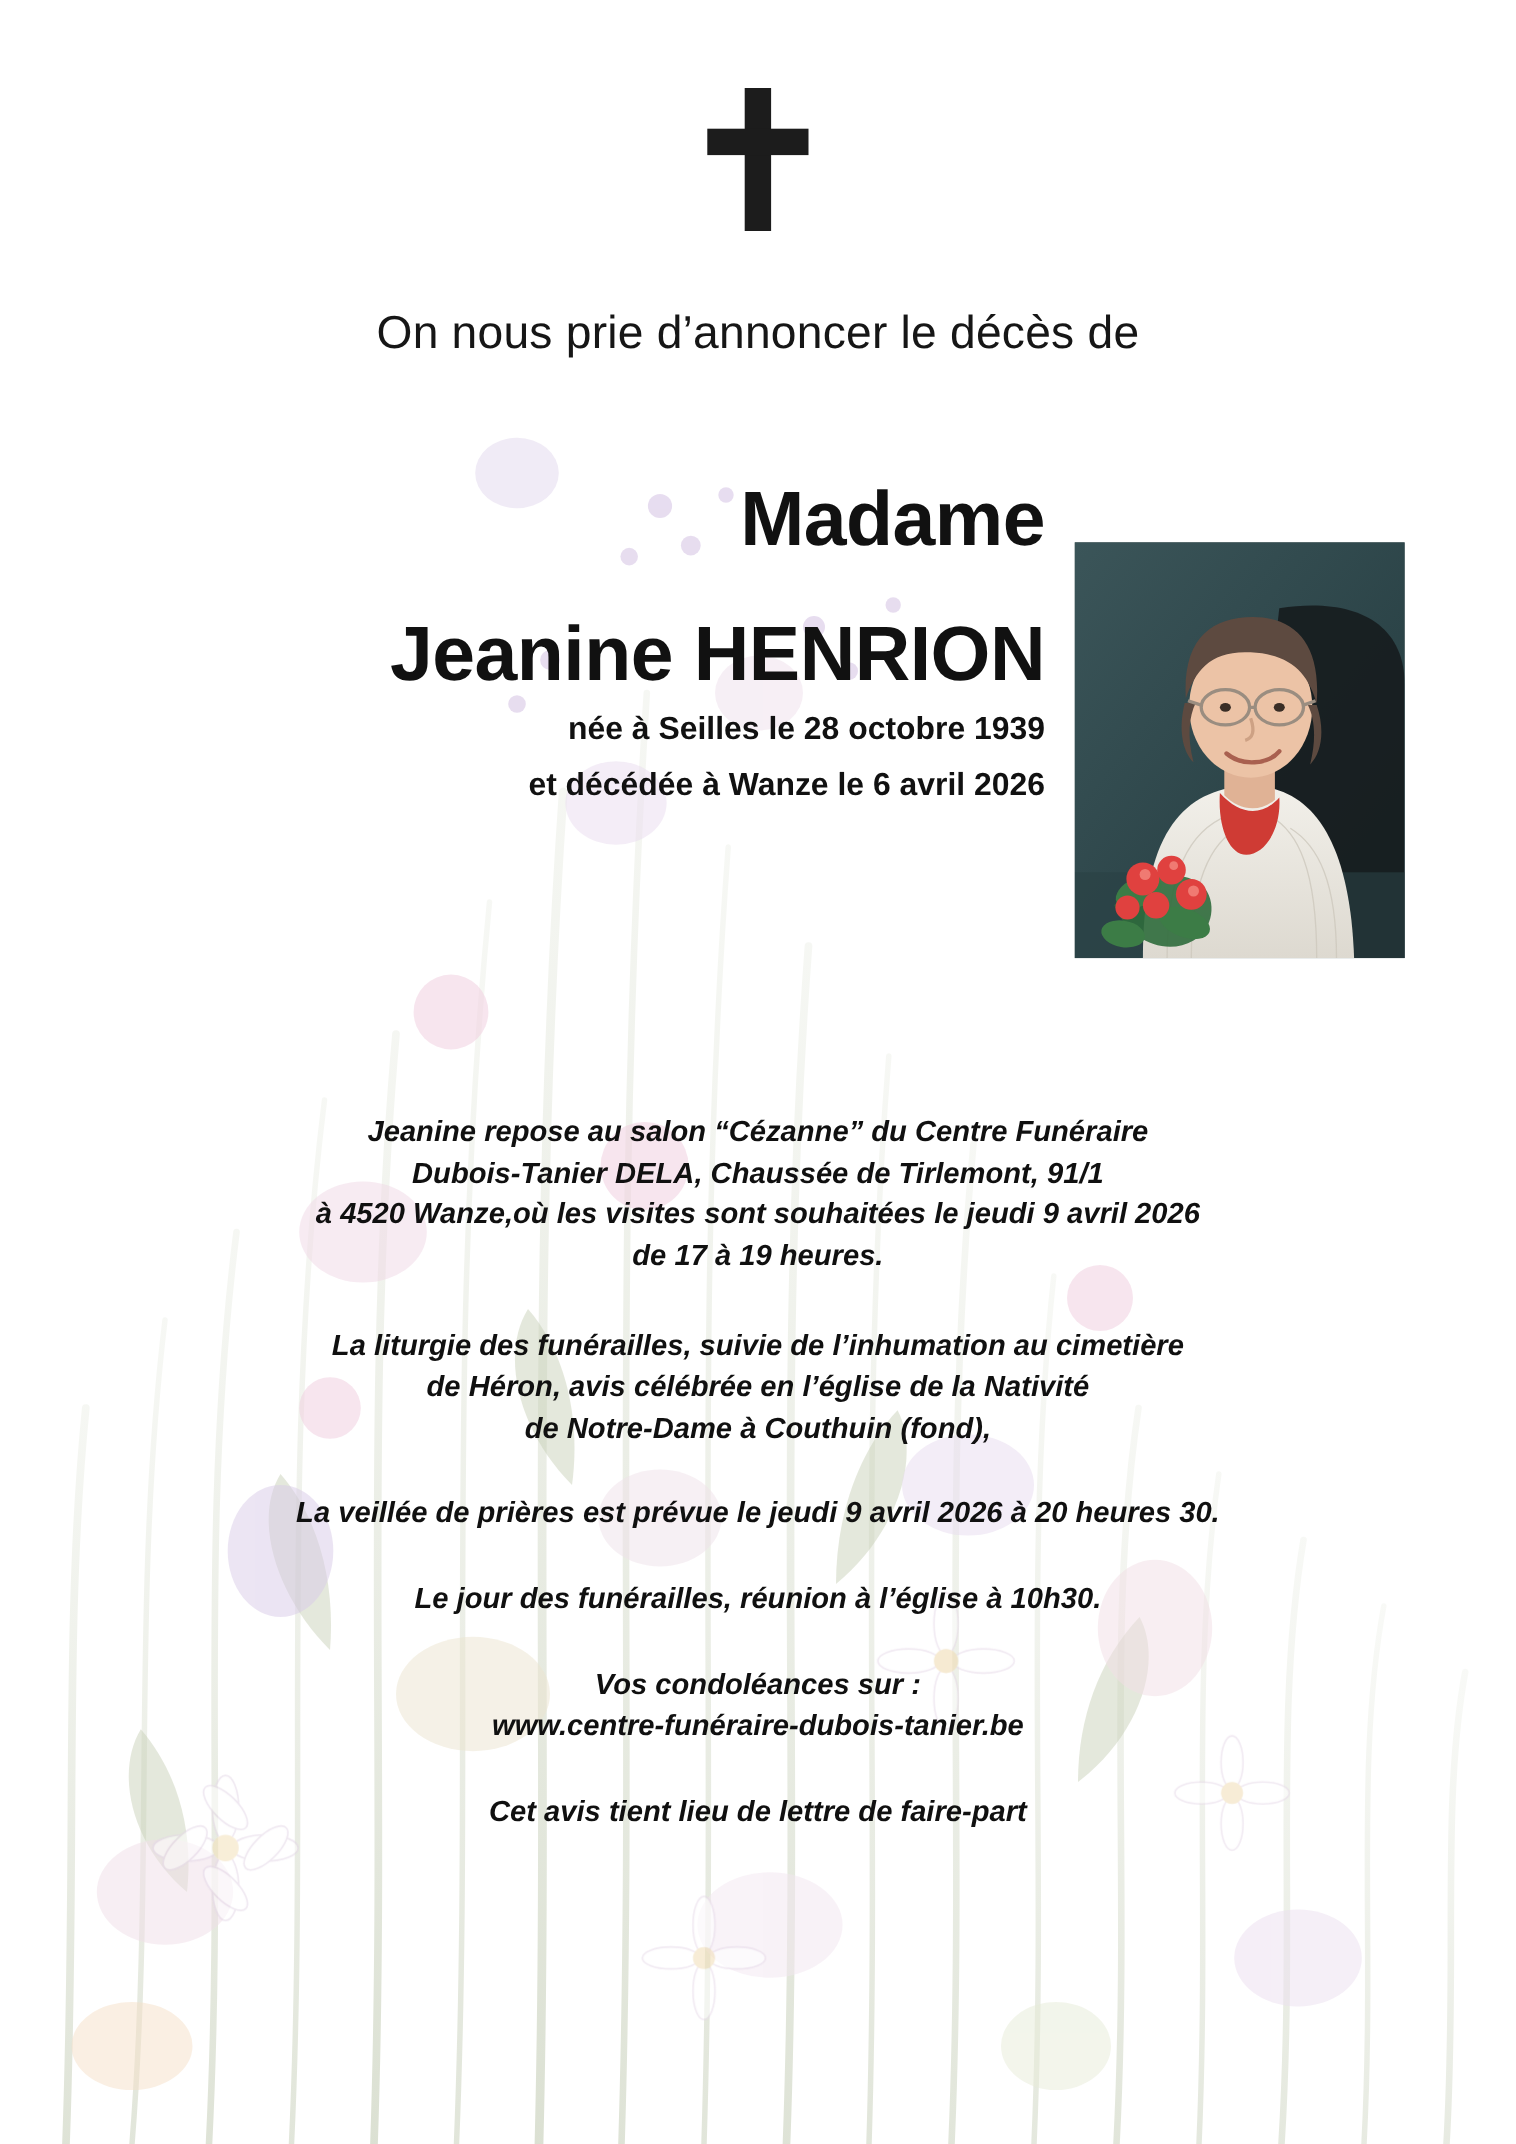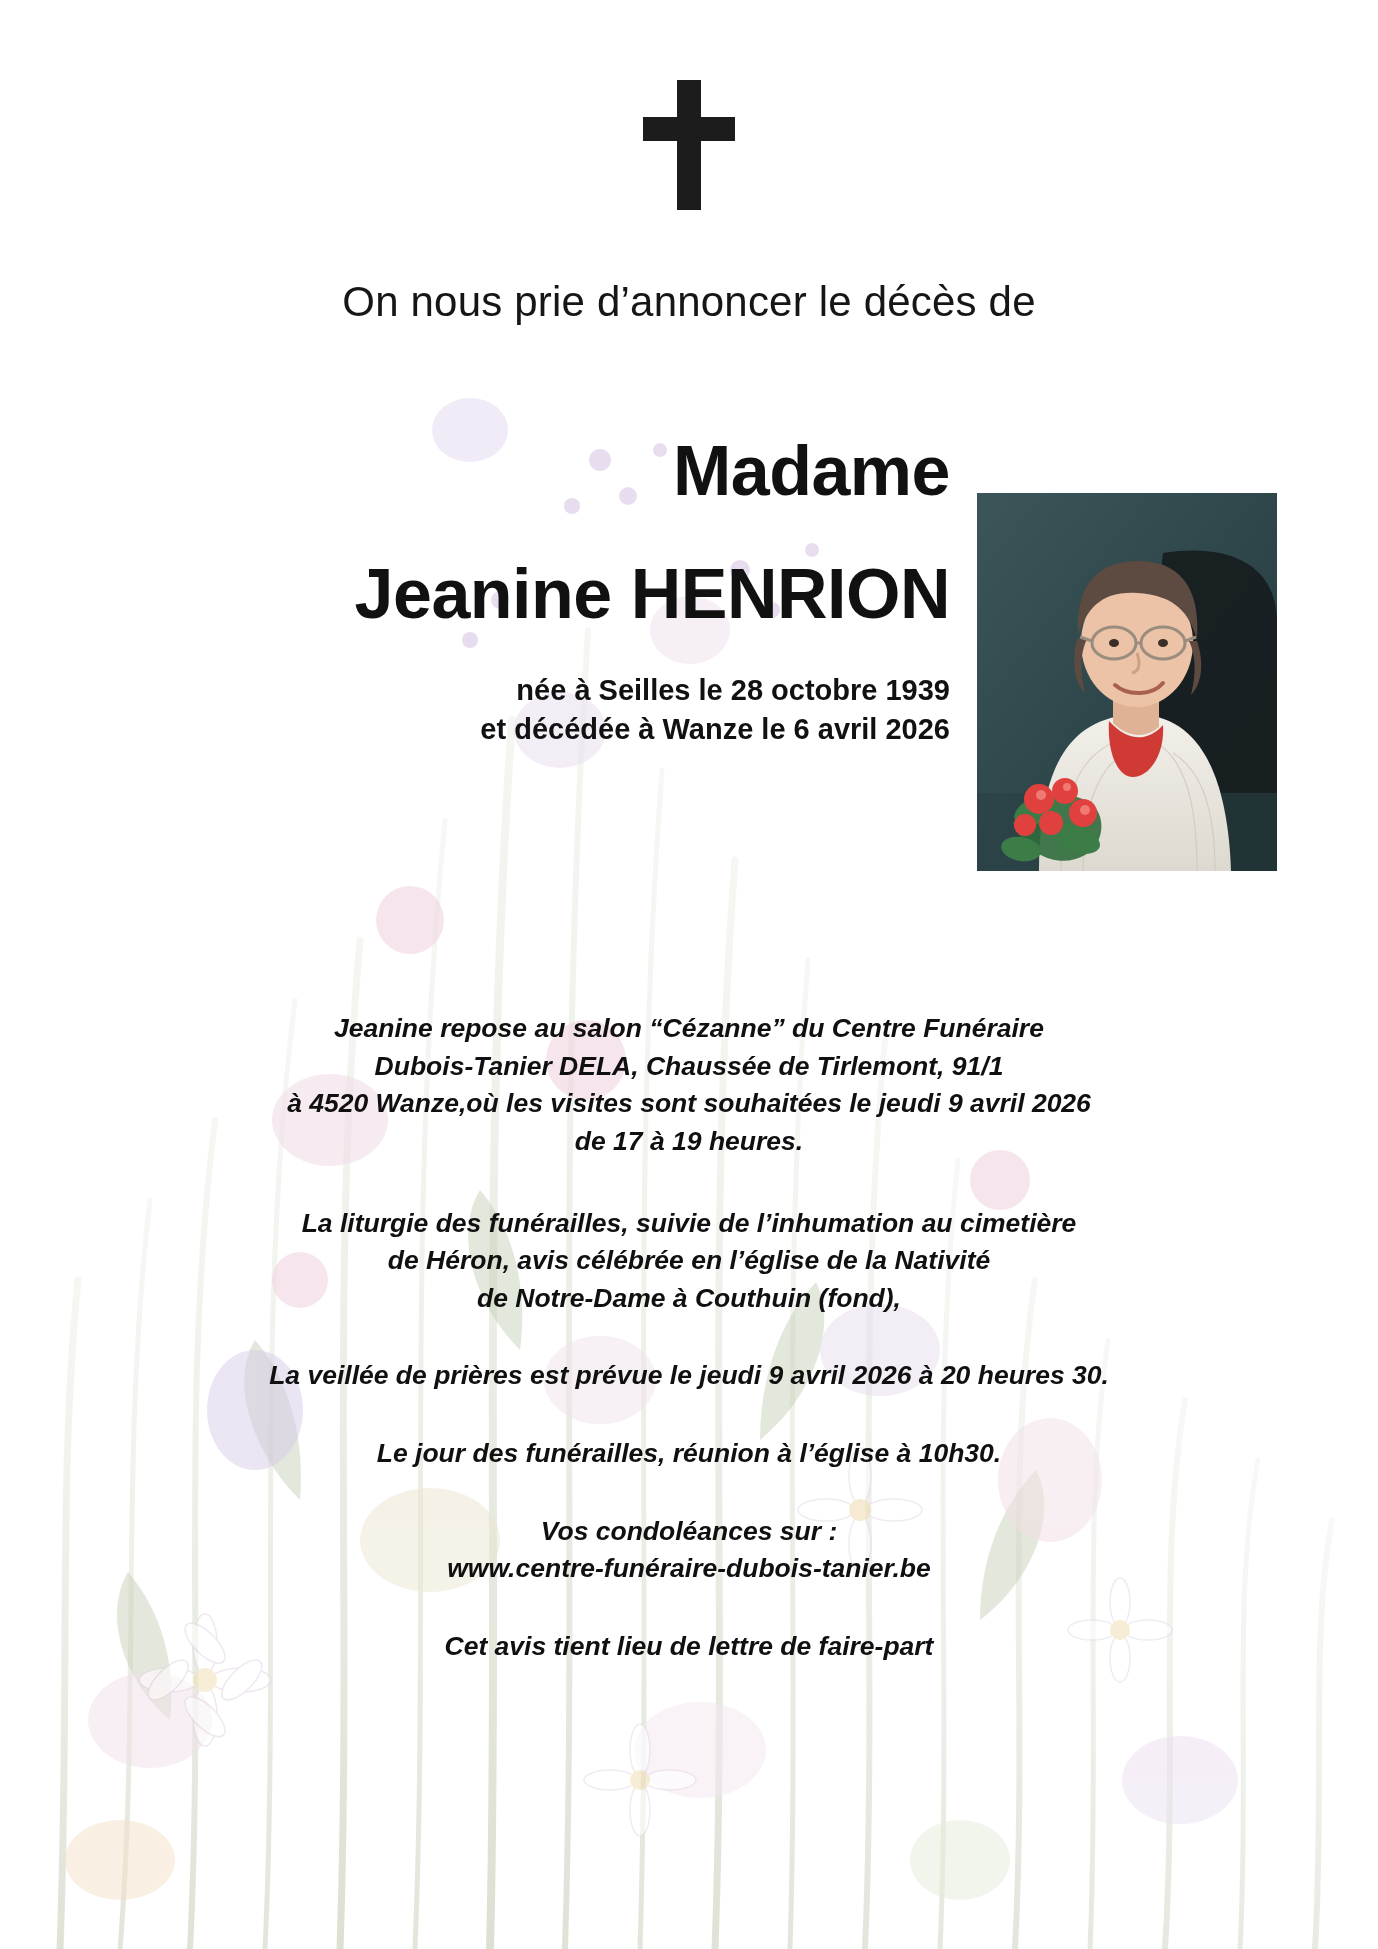--- a/index.html
+++ b/index.html
@@ -95,23 +95,23 @@
     font-size: 70px;
     font-weight: 700;
     line-height: 1.18;
     letter-spacing: -0.5px;
     margin-top: 44px;
   }
   .birth-line, .death-line {
     font-size: 29px;
     font-weight: 700;
     line-height: 1.35;
-    margin-top: 0;
-  }
-  .birth-line { margin-top: 36px; }
+    margin-top: 12px;
+  }
+  .birth-line { margin-top: 9px; }
 
   .portrait {
     position: absolute;
     left: 977px;
     top: 493px;
     width: 300px;
     height: 378px;
     overflow: hidden;
     background: #2f4548;
   }

